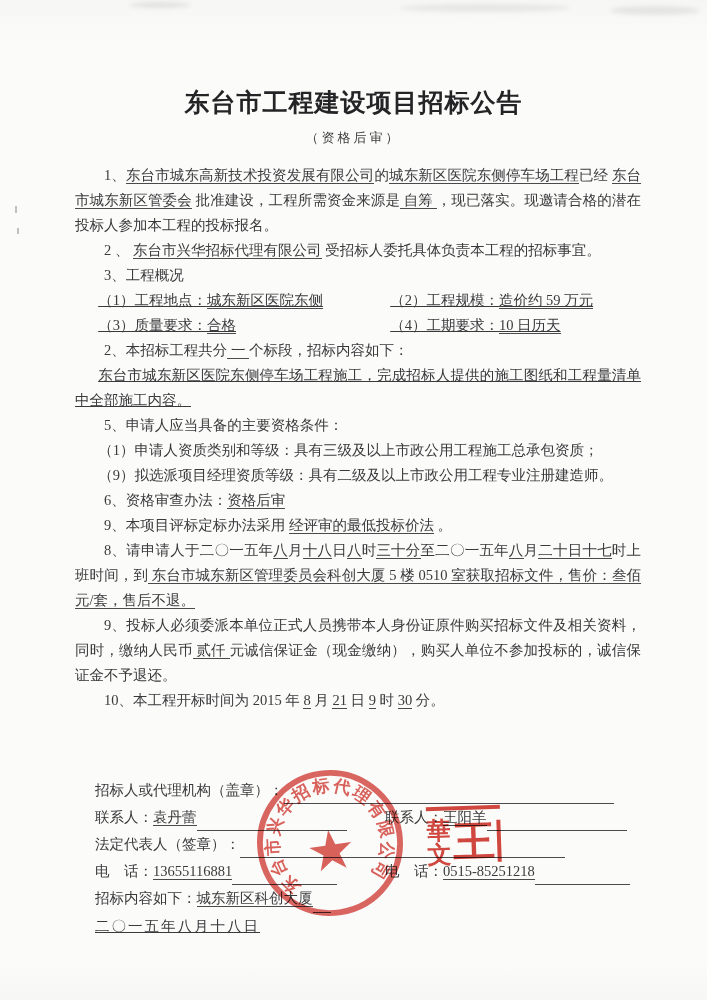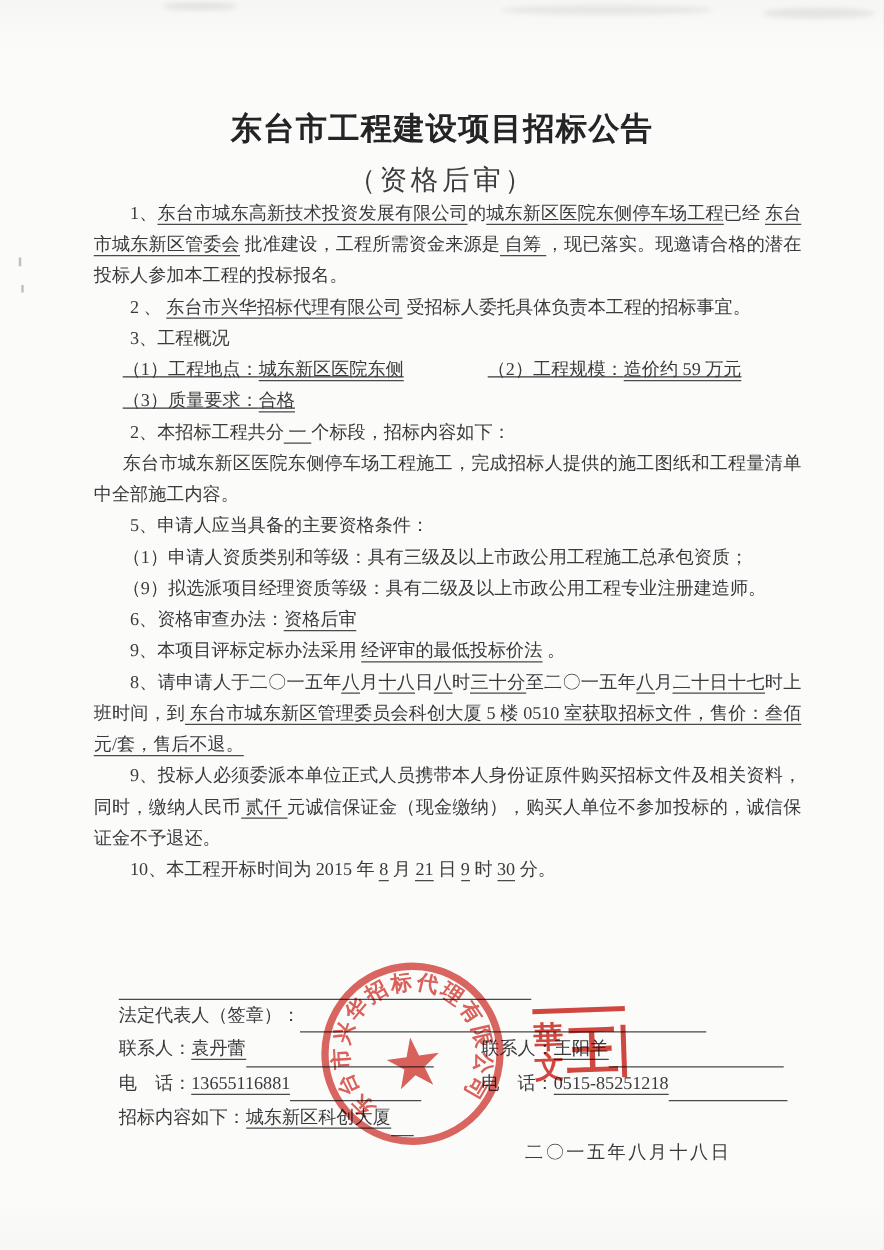--- a/index.html
+++ b/index.html
@@ -25,53 +25,53 @@
     margin:86px 0 0 0;
     text-align:center;
     font-size:25px;
     font-weight:bold;
     color:#242426;
     letter-spacing:1px;
   }
   .subtitle{
     margin:10px 0 0 0;
     text-align:center;
-    font-size:22px;
+    font-size:13px;
     letter-spacing:3px;
     color:#3c3c3e;
   }
   .body{
-    margin-top:0;
+    margin-top:16px;
     padding:0 66px 0 75px;
     font-size:14.5px;
     line-height:25px;
     text-align:justify;
   }
   .para{margin:0;}
   .para.item{text-indent:2em;}
   .para.sub{text-indent:1.6em;}
-  .para.plain{text-indent:1.6em;}
+  .para.plain{text-indent:1.6em;text-decoration:underline;}
   .row{display:flex;padding-left:1.6em;}
   .row .cell{white-space:nowrap;text-decoration:underline;}
   .row .c0{width:292px;}
   .u{border-bottom:1px solid #4a4a4c;padding-bottom:0px;}
   .blank{display:inline-block;border-bottom:1px solid #4a4a4c;height:1.05em;vertical-align:bottom;}
 
   .footer{
     margin-top:64px;
     padding:0 60px 0 95px;
     font-size:14.5px;
     line-height:26.5px;
     position:relative;
   }
   .frow{white-space:nowrap;}
   .cols2{display:flex;}
   .cols2 .fl{width:290px;}
   .cols2 .fr{flex:1;}
-  .fdate{margin-left:325px;letter-spacing:2px;}
+  .fdate{letter-spacing:2px;text-decoration:underline;}
 
   
   .seal{
     position:absolute;left:255px;top:768px;width:150px;height:150px;
     mix-blend-mode:multiply;opacity:.88;
     transform:rotate(-8deg);
     pointer-events:none;
   }
   
   .name-seal{
@@ -101,40 +101,41 @@
   <div class="body">
       <p class="para item"><span>1、</span><span class="u">东台市城东高新技术投资发展有限公司</span><span>的</span><span class="u">城东新区医院东侧停车场工程</span><span>已经 </span><span class="u">东台市城东新区管委会</span><span> 批准建设，工程所需资金来源是</span><span class="u"> 自筹 </span><span>，现已落实。现邀请合格的潜在投标人参加本工程的投标报名。</span></p>
       <p class="para item"><span>2 、 </span><span class="u">东台市兴华招标代理有限公司</span><span> 受招标人委托具体负责本工程的招标事宜。</span></p>
       <p class="para item"><span>3、工程概况</span></p>
       <div class="row">
         <div class="cell c0"><span>（1）工程地点：</span><span class="u">城东新区医院东侧</span></div>
         <div class="cell"><span>（2）工程规模：</span><span class="u">造价约 59 万元</span></div>
       </div>
       <div class="row">
         <div class="cell c0"><span>（3）质量要求：</span><span class="u">合格</span></div>
+        <div class="cell"><span>（4）工期要求：</span><span class="u">10 日历天</span></div>
       </div>
       <p class="para item"><span>2、本招标工程共分</span><span class="u"> 一 </span><span>个标段，招标内容如下：</span></p>
       <p class="para plain"><span>东台市城东新区医院东侧停车场工程施工，完成招标人提供的施工图纸和工程量清单中全部施工内容。</span></p>
       <p class="para item"><span>5、申请人应当具备的主要资格条件：</span></p>
       <p class="para sub"><span>（1）申请人资质类别和等级：具有三级及以上市政公用工程施工总承包资质；</span></p>
       <p class="para sub"><span>（9）拟选派项目经理资质等级：具有二级及以上市政公用工程专业注册建造师。</span></p>
       <p class="para item"><span>6、资格审查办法：</span><span class="u">资格后审</span></p>
       <p class="para item"><span>9、本项目评标定标办法采用 </span><span class="u">经评审的最低投标价法</span><span> 。</span></p>
       <p class="para item"><span>8、请申请人于二〇一五年</span><span class="u">八</span><span>月</span><span class="u">十八</span><span>日</span><span class="u">八</span><span>时</span><span class="u">三十分</span><span>至二〇一五年</span><span class="u">八</span><span>月</span><span class="u">二十日</span><span class="u">十七</span><span>时上班时间，到</span><span class="u"> 东台市城东新区管理委员会科创大厦 5 楼 0510 室获取招标文件，售价：叁佰元/套，售后不退。</span></p>
       <p class="para item"><span>9、投标人必须委派本单位正式人员携带本人身份证原件购买招标文件及相关资料，同时，缴纳人民币</span><span class="u"> 贰仟 </span><span>元诚信保证金（现金缴纳），购买人单位不参加投标的，诚信保证金不予退还。</span></p>
       <p class="para item"><span>10、本工程开标时间为 2015 年 </span><span class="u">8</span><span> 月 </span><span class="u">21</span><span> 日 </span><span class="u">9</span><span> 时 </span><span class="u">30</span><span> 分。</span></p>
     </div>
 
   <div class="footer">
-    <div class="frow"><span class="blank" style="width: 330px;"></span></div>
-    <div class="frow"><span>法定代表人（签章）：</span><span class="blank" style="width: 325px;"></span></div>
+    <div class="frow"><span>招标人或代理机构（盖章）：</span><span class="blank" style="width: 330px;"></span></div>
     <div class="frow cols2">
       <div class="fl"><span>联系人：</span><span class="u">袁丹蕾</span><span class="blank" style="width: 150px;"></span></div>
       <div class="fr"><span>联系人：</span><span class="u">王阳羊</span><span class="blank" style="width: 140px;"></span></div>
     </div>
+    <div class="frow"><span>法定代表人（签章）：</span><span class="blank" style="width: 325px;"></span></div>
     <div class="frow cols2">
       <div class="fl"><span>电　话：</span><span class="u">13655116881</span><span class="blank" style="width: 105px;"></span></div>
       <div class="fr"><span>电　话：</span><span class="u">0515-85251218</span><span class="blank" style="width: 95px;"></span></div>
     </div>
     <div class="frow cols2">
       <div class="fl"><span>招标内容如下：</span><span class="u">城东新区科创大厦</span><span class="blank" style="width: 18px;"></span></div>
     </div>
     <div class="fdate">二〇一五年八月十八日</div>
   </div>
 

